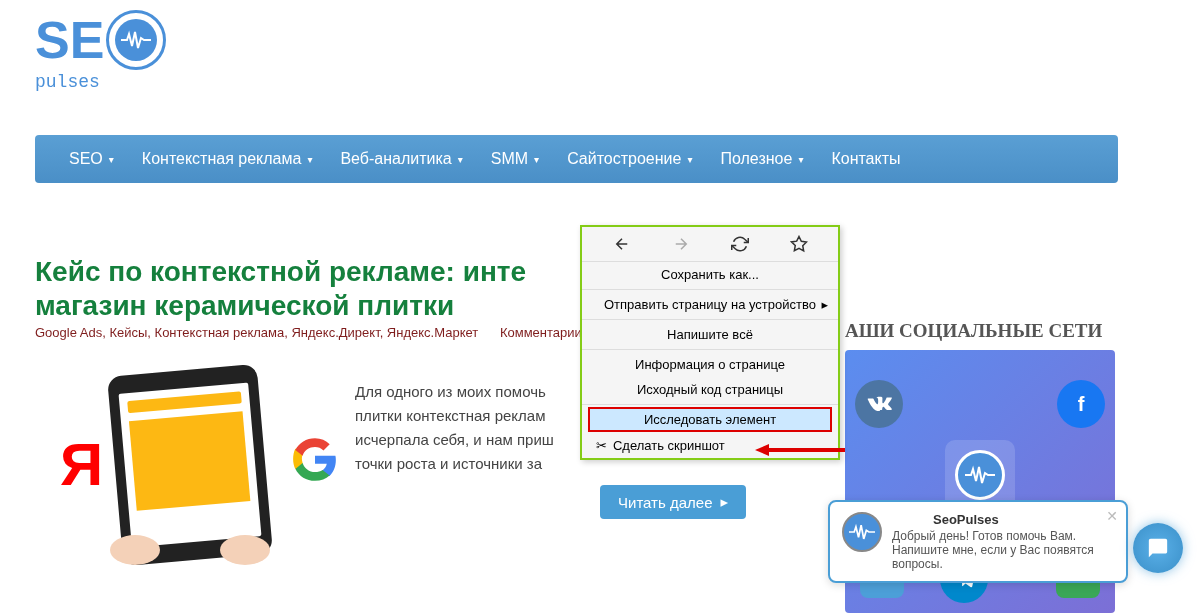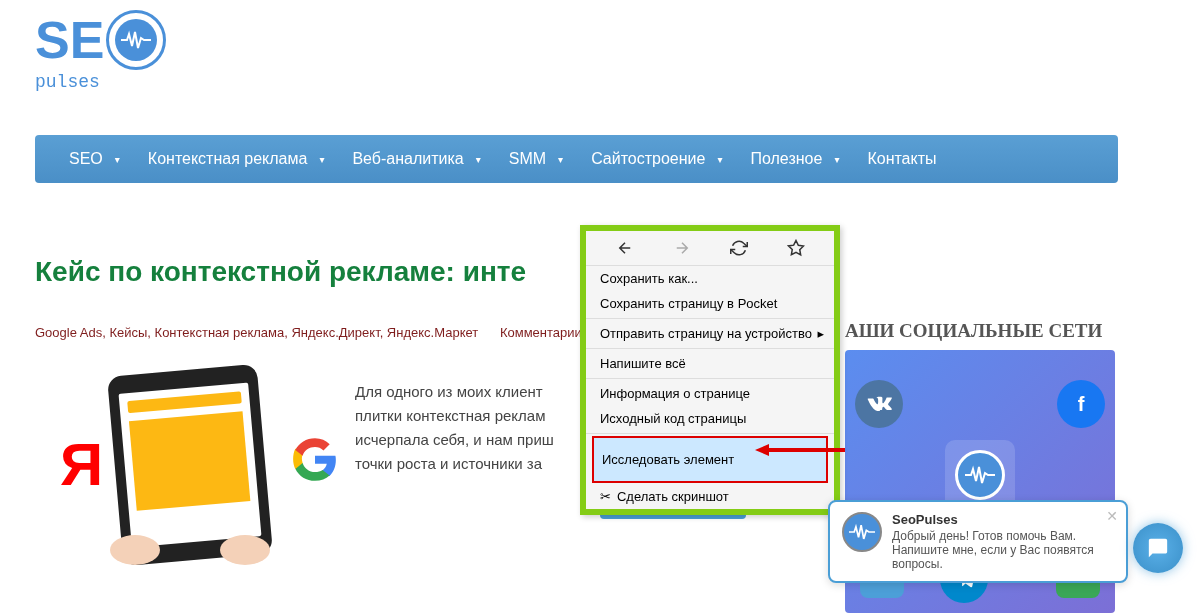--- a/index.html
+++ b/index.html
@@ -6,58 +6,58 @@
 body { font-family: Arial, sans-serif; background: #fff; width: 1203px; height: 613px; position: relative; overflow: hidden; }
 
 .logo { position: absolute; top: 10px; left: 35px; display: flex; align-items: center; }
 .logo-text-s { font-size: 52px; font-weight: bold; color: #4a90d9; font-family: 'Arial Black', sans-serif; }
 .logo-text-e { font-size: 52px; font-weight: bold; color: #4a90d9; font-family: 'Arial Black', sans-serif; }
 .logo-circle { width: 60px; height: 60px; border: 3px solid #4a90d9; border-radius: 50%; display: inline-flex; align-items: center; justify-content: center; margin-left: 2px; position: relative; }
 .logo-inner { width: 42px; height: 42px; background: #4a90d9; border-radius: 50%; display: flex; align-items: center; justify-content: center; }
 .logo-sub { position: absolute; top: 72px; left: 35px; font-size: 18px; color: #4a90d9; font-family: 'Courier New', monospace; }
 
 .navbar { position: absolute; top: 135px; left: 35px; right: 85px; height: 48px; background: linear-gradient(to bottom, #5a9fd4, #4a8fc7); border-radius: 4px; display: flex; align-items: center; padding: 0 20px; }
-.nav-item { color: #fff; font-size: 16px; padding: 0 14px; display: flex; align-items: center; cursor: pointer; gap: 6px; }
+.nav-item { color: #fff; font-size: 16px; padding: 0 14px; display: flex; align-items: center; cursor: pointer; }
 .nav-chevron { margin-left: 6px; font-size: 10px; }
 
 .article-title { position: absolute; top: 255px; left: 35px; width: 540px; font-size: 28px; font-weight: bold; color: #15803d; line-height: 1.2; }
 .article-meta { position: absolute; top: 325px; left: 35px; font-size: 13px; color: #7f1d1d; }
 
 .article-img { position: absolute; top: 360px; left: 60px; width: 280px; height: 200px; }
 .article-body { position: absolute; top: 380px; left: 355px; width: 230px; font-size: 15px; color: #444; line-height: 1.6; }
 
 .read-more { position: absolute; top: 485px; left: 600px; background: #4a9ed6; color: #fff; padding: 8px 18px; border-radius: 4px; font-size: 15px; cursor: pointer; display: flex; align-items: center; border: none; }
 
 .sidebar-title { position: absolute; top: 320px; left: 845px; font-size: 19px; font-weight: bold; color: #555; font-family: Georgia, serif; }
 .sidebar-banner { position: absolute; top: 350px; left: 845px; width: 270px; height: 263px; background: linear-gradient(135deg, #5b8def, #7c6fd6); border-radius: 4px; overflow: hidden; }
 .social-icon { position: absolute; width: 48px; height: 48px; border-radius: 50%; display: flex; align-items: center; justify-content: center; font-weight: bold; color: #fff; font-size: 20px; }
 .vk { background: #4c75a3; top: 30px; left: 10px; }
 .fb { background: #1877f2; top: 30px; right: 10px; }
 .banner-center { position: absolute; top: 90px; left: 50%; transform: translateX(-50%); width: 70px; height: 70px; background: rgba(255,255,255,0.15); border-radius: 10px; display: flex; align-items: center; justify-content: center; }
 .banner-center-inner { width: 50px; height: 50px; background: #4a90d9; border-radius: 50%; border: 3px solid #fff; display: flex; align-items: center; justify-content: center; }
 .tg { background: #0088cc; bottom: 10px; left: 95px; }
 .social-square { position: absolute; bottom: 15px; width: 44px; height: 44px; border-radius: 8px; }
 
-.context-menu { position: absolute; top: 225px; left: 580px; width: 260px; background: #f5f5f5; border: 6px solid #84cc16; box-shadow: 2px 2px 6px rgba(0,0,0,0.2); font-size: 13px; }
+.context-menu { position: absolute; top: 225px; left: 580px; width: 260px; background: #f5f5f5; border: 2px solid #84cc16; box-shadow: 2px 2px 6px rgba(0,0,0,0.2); font-size: 13px; text-align: center; }
 .ctx-toolbar { display: flex; justify-content: space-around; padding: 8px 10px; border-bottom: 1px solid #ddd; }
 .ctx-toolbar svg { cursor: pointer; }
 .ctx-item { padding: 5px 14px; cursor: pointer; position: relative; }
 .ctx-item.disabled { color: #aaa; cursor: default; }
-.ctx-item.highlighted { background: #cce8ff; border: 2px solid #d00; margin: 1px 6px; padding: 14px 8px; }
+.ctx-item.highlighted { background: #cce8ff; border: 2px solid #d00; margin: 1px 6px; padding: 3px 8px; }
 .ctx-divider { height: 1px; background: #ddd; margin: 2px 0; }
 .ctx-submenu { position: absolute; right: 10px; }
 .ctx-last { display: flex; align-items: center; padding: 5px 14px; }
 .ctx-last-icon { margin-right: 6px; }
 
 .arrow-callout { position: absolute; top: 442px; left: 755px; }
 
 .chat-widget { position: absolute; bottom: 30px; right: 75px; width: 300px; background: #fff; border: 2px solid #4a9ed6; border-radius: 8px; padding: 10px 12px; display: flex; box-shadow: 0 2px 8px rgba(0,0,0,0.15); }
 .chat-avatar { width: 40px; height: 40px; border-radius: 50%; background: #4a90d9; border: 2px solid #888; flex-shrink: 0; display: flex; align-items: center; justify-content: center; }
 .chat-body { margin-left: 10px; font-size: 12px; color: #555; }
-.chat-title { font-weight: bold; color: #333; margin-bottom: 2px; font-size: 13px; }
+.chat-title { font-weight: bold; color: #333; margin-bottom: 2px; font-size: 13px; margin-left: 41px; }
 .chat-close { position: absolute; top: 6px; right: 8px; color: #bbb; cursor: pointer; font-size: 14px; }
 
 .chat-bubble { position: absolute; bottom: 40px; right: 20px; width: 50px; height: 50px; background: radial-gradient(circle, #5ab0e8, #3a8fc8); border-radius: 50%; display: flex; align-items: center; justify-content: center; box-shadow: 0 0 12px rgba(74,158,214,0.6); cursor: pointer; }
 
 .tablet-img { position: relative; width: 280px; height: 200px; }
 .yandex-y { position: absolute; left: 0; top: 70px; font-size: 60px; font-weight: bold; color: #f00; font-family: Arial; }
 .google-g { position: absolute; right: 0; top: 75px; width: 50px; height: 50px; }
 .tablet { position: absolute; left: 55px; top: 10px; width: 150px; height: 190px; background: #222; border-radius: 14px; transform: rotate(-5deg); padding: 18px 10px; }
 .tablet-screen { background: #fff; width: 100%; height: 100%; border-radius: 2px; padding: 8px; }
 .tablet-bar { background: #fdb813; height: 12px; margin-bottom: 6px; border-radius: 2px; }
@@ -105,20 +105,21 @@
       <span>Полезное</span>
       <span class="nav-chevron">▾</span>
     </div>
   <div class="nav-item">
       <span>Контакты</span>
     </div>
 </nav>
 
 <h1 class="article-title">
   <span>Кейс по контекстной рекламе: инте</span><br>
+  <span>магазин керамической плитки</span>
 </h1>
 <div class="article-meta">
   <span>Google Ads, Кейсы, Контекстная реклама, Яндекс.Директ, Яндекс.Маркет</span>
   &nbsp;&nbsp;&nbsp;&nbsp;
   <span>Комментарии: 0</span>
 </div>
 
 <div class="article-img">
   <div class="tablet-img">
     <span class="yandex-y">Я</span>
@@ -134,21 +135,21 @@
       <path fill="#FBBC05" d="M12.1 26.8c-.4-1.3-.7-2.6-.7-4s.2-2.7.7-4v-5.5H5.1C3.7 16.2 3 19.5 3 23s.7 6.8 2.1 9.7l7-5.9z"></path>
       <path fill="#EA4335" d="M24 11.6c3.1 0 5.9 1.1 8.1 3.2l6-6C34.5 5.1 29.7 3 24 3 15.7 3 8.6 7.4 5.1 14.3l7 5.5c1.7-5.1 6.4-8.2 11.9-8.2z"></path>
     </svg>
     <svg class="hands" viewBox="0 0 170 40">
       <ellipse cx="30" cy="25" rx="25" ry="15" fill="#f4d1b8"></ellipse>
       <ellipse cx="140" cy="25" rx="25" ry="15" fill="#f4d1b8"></ellipse>
     </svg>
   </div>
 </div>
 
-<div class="article-body">Для одного из моих клиент плитки контекстная реклам исчерпала себя, и нам приш точки роста и источники за</div>
+<div class="article-body">Для одного из моих помочь плитки контекстная реклам исчерпала себя, и нам приш точки роста и источники за</div>
 
 <button class="read-more">
   <span>Читать далее</span>
   <span style="margin-left:8px">▸</span>
 </button>
 
 <h2 class="sidebar-title">АШИ СОЦИАЛЬНЫЕ СЕТИ</h2>
 <div class="sidebar-banner">
   <div class="social-icon vk">
     <svg width="26" height="26" viewBox="0 0 24 24" fill="#fff">
@@ -182,21 +183,20 @@
       </svg>
     <svg width="18" height="18" viewBox="0 0 24 24" fill="none" stroke="#333" stroke-width="2">
         <path d="M23 4v6h-6M1 20v-6h6"></path>
         <path d="M3.5 9a9 9 0 0 1 14.8-3.4L23 10M1 14l4.6 4.4A9 9 0 0 0 20.5 15"></path>
       </svg>
     <svg width="18" height="18" viewBox="0 0 24 24" fill="none" stroke="#333" stroke-width="2">
         <path d="M12 2l3.1 6.3 6.9 1-5 4.9 1.2 6.9L12 17.8 5.8 21l1.2-6.9-5-4.9 6.9-1z"></path>
       </svg>
   </div>
   <div class="ctx-item"><span>Сохранить как...</span></div>
-  <div class="ctx-item"><span>Сохранить страницу в Pocket</span></div>
   <div class="ctx-divider"></div>
   <div class="ctx-item"><span>Отправить страницу на устройство</span><span class="ctx-submenu">▸</span></div>
   <div class="ctx-divider"></div>
   <div class="ctx-item"><span>Напишите всё</span></div>
   <div class="ctx-divider"></div>
   <div class="ctx-item"><span>Информация о странице</span></div>
   <div class="ctx-item"><span>Исходный код страницы</span></div>
   <div class="ctx-divider"></div>
   <div class="ctx-item highlighted"><span>Исследовать элемент</span></div>
   <div class="ctx-last">

